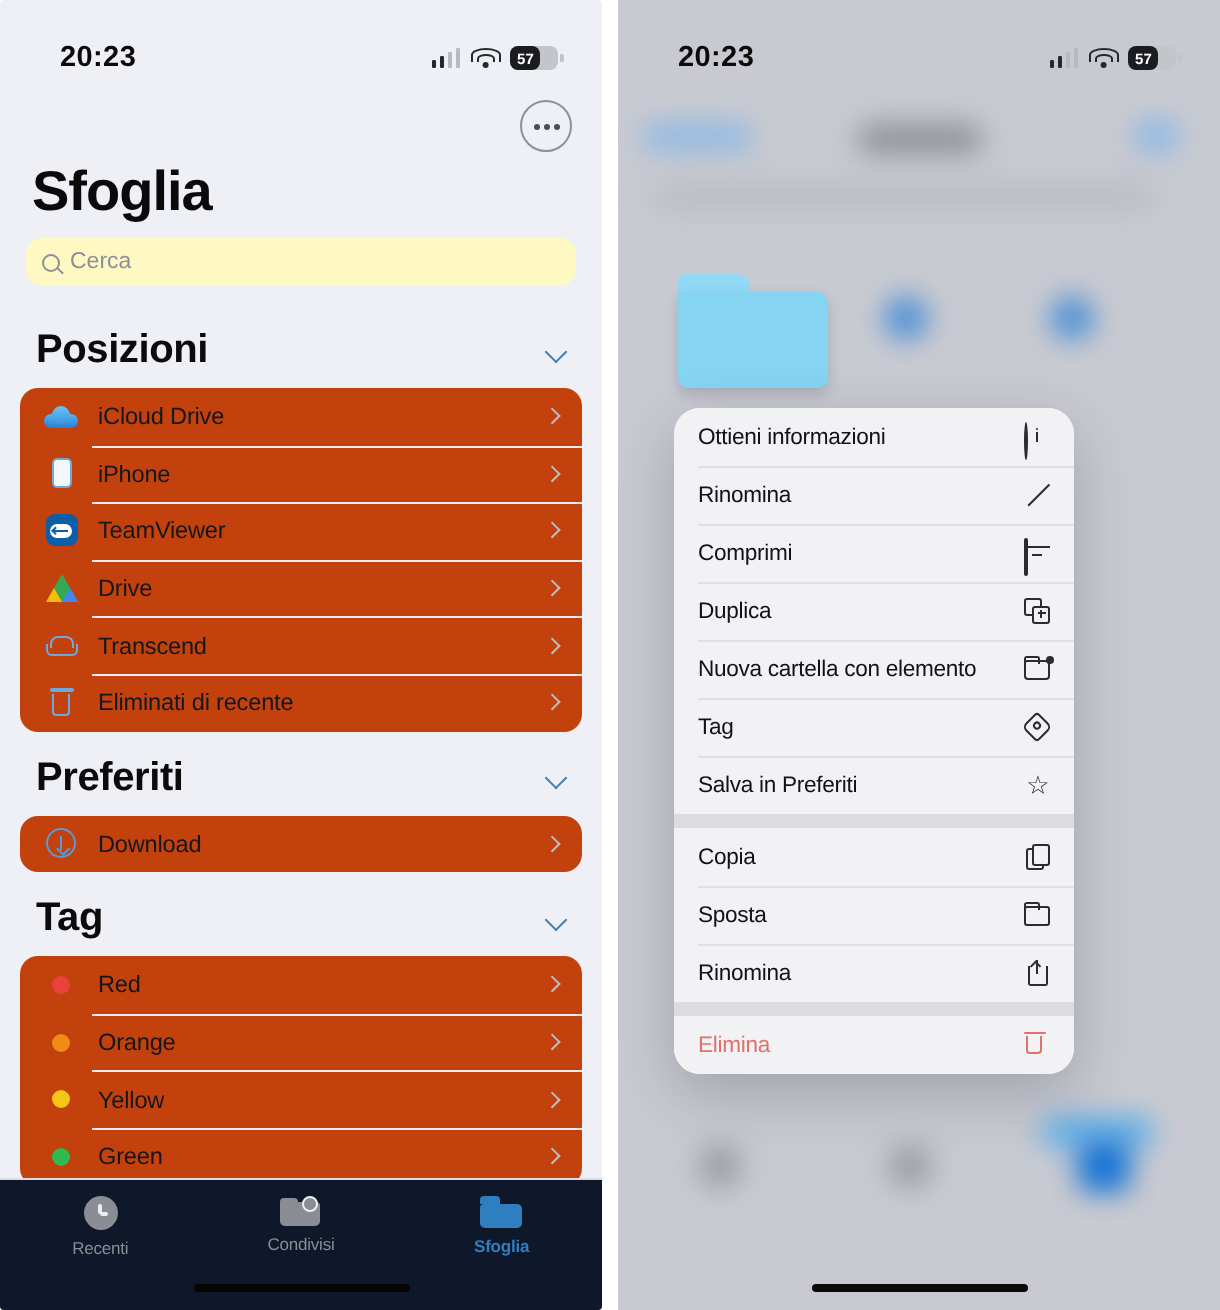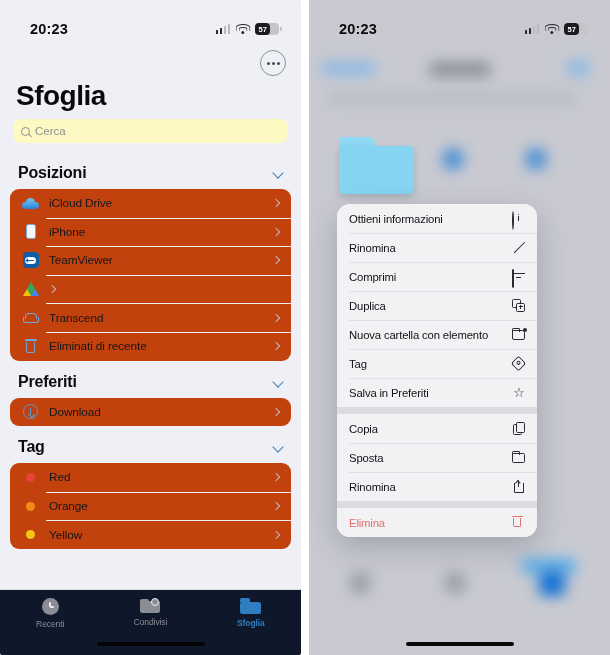--- a/index.html
+++ b/index.html
@@ -71,21 +71,21 @@
   .search .mg { width: 9px; height: 9px; border: 1.3px solid #8d8f98;
                 border-radius: 50%; position: relative; flex: 0 0 auto; }
   .search .mg::after { content:''; position: absolute; right: -3.2px; bottom: -2.2px;
                 width: 4.2px; height: 1.3px; background: #8d8f98; transform: rotate(45deg); }
   .search .ph { font-size: 11.5px; color: #8d8f98; }
 
   
   .list-area { position: absolute; top: 152px; left: 0; right: 0; bottom: 66px; overflow: hidden; }
   .sec-header { display: flex; align-items: center; justify-content: space-between;
                 padding: 12px 18px 7px 18px; }
-  .sec-header .t { font-size: 16px; font-weight: 700; color: #0b0b0c; letter-spacing: -.2px; }
+  .sec-header .t { font-size: 20px; font-weight: 700; color: #0b0b0c; letter-spacing: -.2px; }
   .chev-down { width: 10px; height: 10px; position: relative; }
   .chev-down::after { content:''; position:absolute; left:1px; top:1px; width:7px; height:7px;
       border-right: 1.7px solid #3f7fb5; border-bottom: 1.7px solid #3f7fb5;
       transform: rotate(45deg); }
   .card { background: #c2410c; border-radius: 9px; margin: 0 10px; overflow: hidden; }
   .row { display: flex; align-items: center; height: 28.6px; padding: 0 11px 0 10px;
          position: relative; }
   .row + .row::before { content:''; position: absolute; left: 36px; right: 0; top: 0;
          height: 1px; background: #ececed; }
   .row .ic { width: 21px; flex: 0 0 21px; display: flex; align-items: center;
@@ -329,20 +329,21 @@
                 <span class="inner"></span>
               </span>
             </span>
           <span class="lbl">TeamViewer</span>
           <span class="chev-r"></span>
         </div>
         <div class="row">
           <span class="ic">
               <span class="ic-drive"></span>
             </span>
+          <span class="lbl">Drive</span>
           <span class="chev-r"></span>
         </div>
         <div class="row">
           <span class="ic">
               <span class="ic-disk">
                 <span class="d2"></span>
                 <span class="d1"></span>
               </span>
             </span>
           <span class="lbl">Transcend</span>
@@ -391,20 +392,27 @@
               <span class="dot" style="background:#f08b18"></span>
             </span>
           <span class="lbl">Orange</span>
           <span class="chev-r"></span>
         </div>
         <div class="row">
           <span class="ic">
               <span class="dot" style="background:#f5c518"></span>
             </span>
           <span class="lbl">Yellow</span>
+          <span class="chev-r"></span>
+        </div>
+        <div class="row">
+          <span class="ic">
+              <span class="dot" style="background:#2fb94e"></span>
+            </span>
+          <span class="lbl">Green</span>
           <span class="chev-r"></span>
         </div>
       </div>
     </div>
 
     <div class="tabbar">
       <div class="tab inactive">
         <span class="clock-ic"></span>
         <span class="tl">Recenti</span>
       </div>

